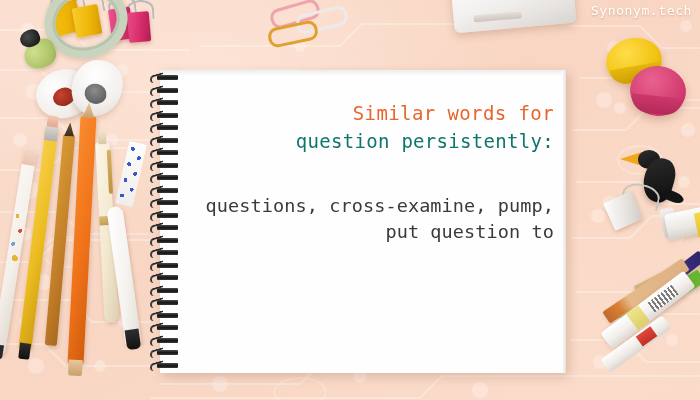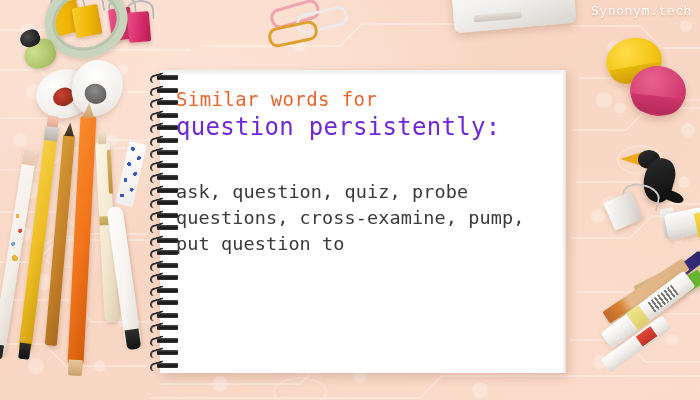--- a/index.html
+++ b/index.html
@@ -91,37 +91,37 @@
     border-top: 2px solid #2a2a2a;
     border-left: 2px solid #3c3c3c;
     border-radius: 4px 0 0 4px;
     transform: skewY(-16deg);
   }
 
   
   .sheet-text {
     position: absolute;
     left: 176px;
-    top: 86px;
+    top: 100px;
     width: 378px;
     z-index: 7;
-    text-align: left;
+    text-align: right;
   }
   .title-line1 {
     font-family: "DejaVu Sans Mono", monospace;
     font-size: 19px;
     line-height: 26px;
     color: #e8652d;
     letter-spacing: .4px;
   }
   .title-line2 {
     font-family: "DejaVu Sans Mono", monospace;
-    font-size: 24px;
+    font-size: 19px;
     line-height: 30px;
-    color: #6d28d9;
+    color: #0f766e;
     letter-spacing: .3px;
   }
   .synonyms {
     margin-top: 37px;
     font-family: "DejaVu Sans Mono", monospace;
     font-size: 18.5px;
     line-height: 26px;
     color: #3a3a3a;
     letter-spacing: .1px;
   }
@@ -812,21 +812,20 @@
       <div class="ring" style="top: 289.5px;">
         <div class="hook"></div>
         <div class="bar"></div>
       </div>
     </div>
 
   <div class="sheet-text">
     <div class="title-line1">Similar words for</div>
     <div class="title-line2">question persistently:</div>
     <div class="synonyms" id="synonym-list">
-        <div class="syn-line">ask, question, quiz, probe</div>
         <div class="syn-line">questions, cross-examine, pump,</div>
         <div class="syn-line">put question to</div>
       </div>
   </div>
 
   <div class="watermark">Synonym.tech</div>
 
 </div>
 
 </body></html>

